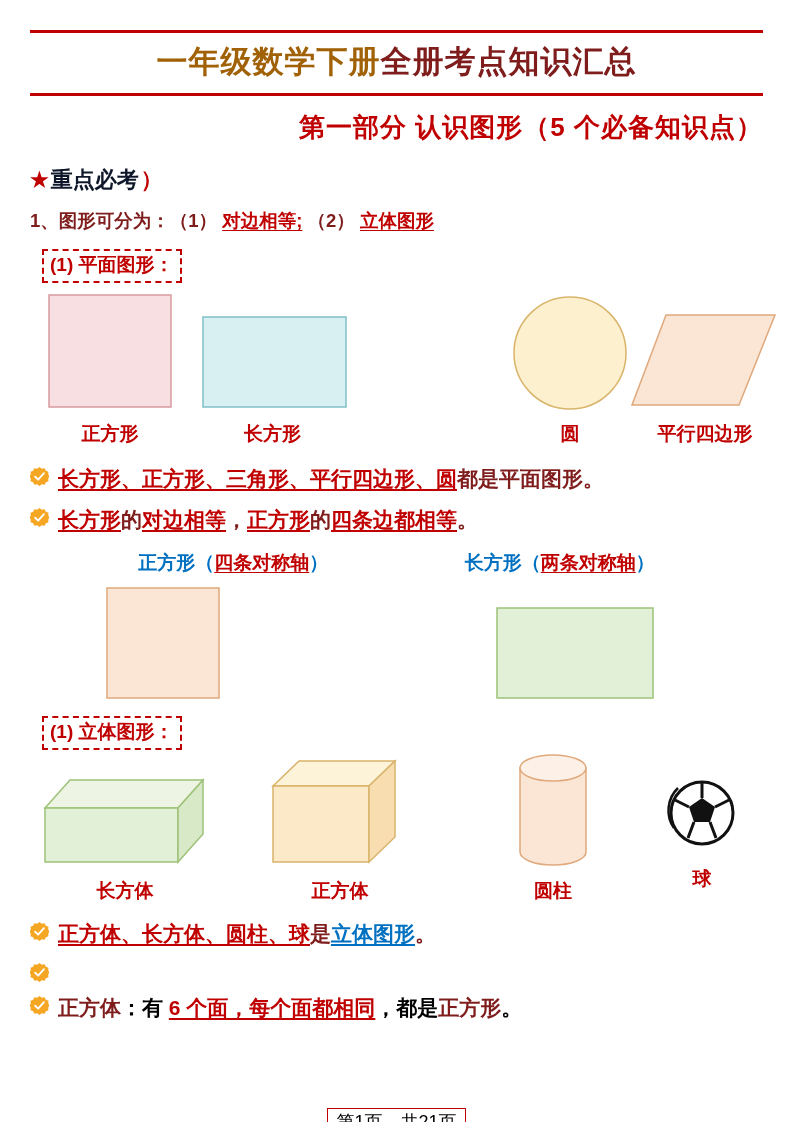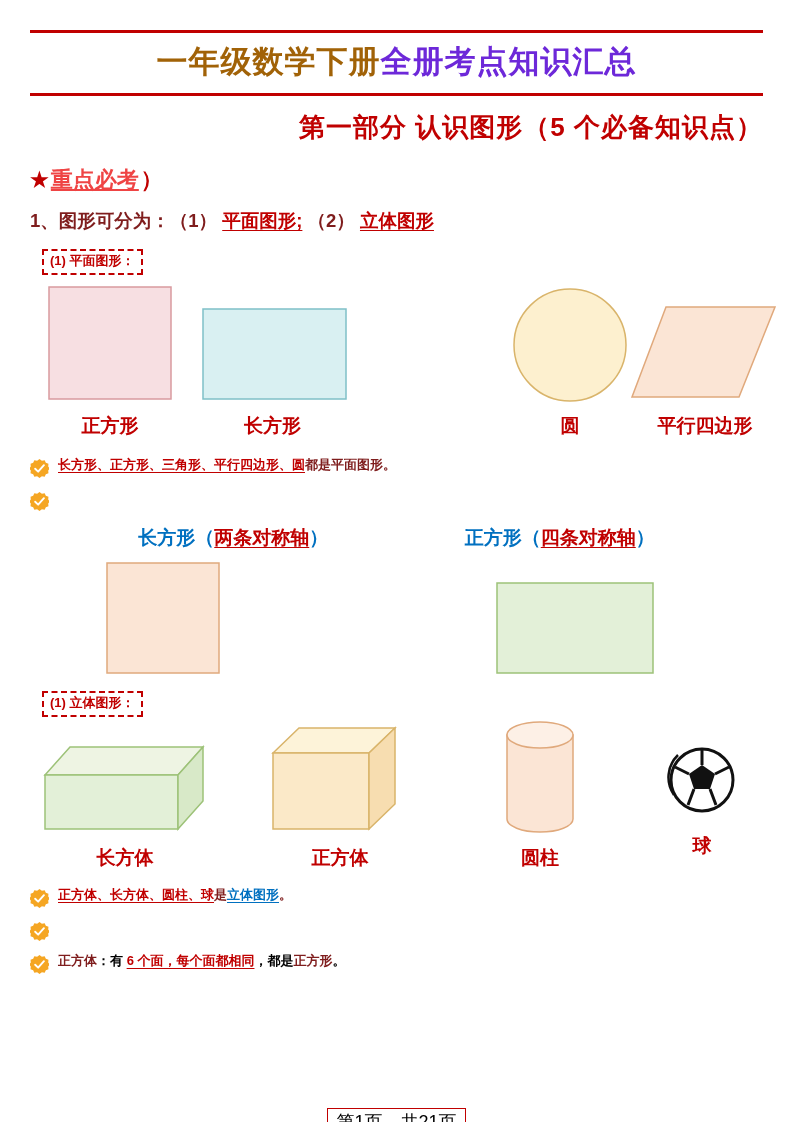--- a/index.html
+++ b/index.html
@@ -29,21 +29,21 @@
     border-bottom: 3px solid #c00000;
     padding: 8px 0 10px 0;
   }
   .title-line {
     font-size: 31px;
     font-weight: bold;
     letter-spacing: 1px;
     white-space: nowrap;
   }
   .t-black { color: #a16207; }
-  .t-blue { color: #6d28d9; text-align: center; }
+  .t-blue { color: #7f1d1d; text-align: center; }
 
   .subtitle {
     text-align: right;
     color: #c00000;
     font-size: 26px;
     font-weight: bold;
     margin-top: 14px;
     letter-spacing: 1px;
   }
 
@@ -51,42 +51,42 @@
   .sec-head {
     margin-top: 20px;
     font-size: 22px;
     font-weight: bold;
     display: flex;
     align-items: center;
     gap: 2px;
   }
   .star { color: #c00000; font-size: 21px; }
   .sec-head .red { color: #c00000; }
-  .sec-head .green { color: #ef4444; text-decoration: underline; }
+  .sec-head .green { color: #0f172a; }
 
   
   .para {
     font-size: 18.5px;
     color: #0070c0;
     font-weight: bold;
     margin-top: 12px;
     line-height: 1.5;
   }
   .u-red { color: #c00000; text-decoration: underline; text-underline-offset: 3px; }
   .u-blue { color: #0070c0; text-decoration: underline; text-underline-offset: 3px; }
   .plain-blue { color: #7f1d1d; }
   .plain-black { color: #000000; }
 
   
   .dashed-label {
     display: inline-block;
     border: 2px dashed #c00000;
     color: #c00000;
     font-weight: bold;
-    font-size: 13px;
+    font-size: 19px;
     padding: 1px 6px 3px 6px;
     margin-top: 14px;
     margin-left: 12px;
   }
 
   
   .shape-row {
     position: relative;
     margin-top: 8px;
     height: 160px;
@@ -101,21 +101,21 @@
     font-weight: bold;
     margin-top: 4px;
   }
 
   
   .bullet-line {
     display: flex;
     align-items: flex-start;
     gap: 9px;
     margin-top: 11px;
-    font-size: 13px;
+    font-size: 21px;
     font-weight: bold;
     line-height: 1.45;
   }
   .gear {
     flex: 0 0 auto;
     width: 19px;
     height: 19px;
     margin-top: 3px;
   }
 
@@ -163,21 +163,21 @@
   
   <div class="sec-head">
     <span class="star">★</span>
     <span class="green">重点必考</span>
     <span class="red">）</span>
   </div>
 
   
   <div class="para">
     <span class="plain-blue">1、图形可分为：（1）</span>
-    <span class="u-red">平面图形;</span>
+    <span class="u-red">对边相等;</span>
     <span class="plain-blue">（2）</span>
     <span class="u-red">立体图形</span>
   </div>
 
   
   <div class="dashed-label">(1) 平面图形：</div>
 
   
   <div class="shape-row" style="height:162px;">
 
@@ -220,29 +220,32 @@
     <div>
       <span class="u-red">长方形、正方形、三角形、平行四边形、圆</span><span class="plain-blue">都是</span><span class="plain-blue">平面图形</span><span class="plain-blue">。</span>
     </div>
   </div>
 
   <div class="bullet-line">
     <svg class="gear" viewBox="0 0 24 24">
       <polygon points="12,0 15,2.2 18.5,1.6 20,4.8 23.3,6 23,9.6 25,12 23,14.4 23.3,18 20,19.2 18.5,22.4 15,21.8 12,24 9,21.8 5.5,22.4 4,19.2 0.7,18 1,14.4 -1,12 1,9.6 0.7,6 4,4.8 5.5,1.6 9,2.2" fill="#f5a623"></polygon>
       <path d="M6.5 12.3 L10.3 16 L17.6 7.8" fill="none" stroke="#ffffff" stroke-width="2.4" stroke-linecap="round" stroke-linejoin="round"></path>
     </svg>
+    <div class="nowrap">
+      <span class="u-red">长方形</span><span class="plain-blue">的</span><span class="u-red">对边相等</span><span class="plain-blue">，</span><span class="u-red">正方形</span><span class="plain-blue">的</span><span class="u-red">四条边都相等</span><span class="plain-blue">。</span>
+    </div>
   </div>
 
   
   <div class="center-pair">
     <div>
+      <span>正方形（</span><span class="u-red">四条对称轴</span><span>）</span>
+    </div>
+    <div>
       <span>长方形（</span><span class="u-red">两条对称轴</span><span>）</span>
-    </div>
-    <div>
-      <span>正方形（</span><span class="u-red">四条对称轴</span><span>）</span>
     </div>
   </div>
 
   
   <div class="shape-row" style="height:126px; margin-top:10px;">
     <div class="shape-cell" style="left:75px; top:0;">
       <svg width="120" height="118">
         <rect x="2" y="2" width="112" height="110" fill="#fbe5d5" stroke="#e0a97c" stroke-width="1.5"></rect>
       </svg>
     </div>
@@ -270,21 +273,21 @@
 
     <div class="shape-cell" style="left:235px; top:0; width:150px;">
       <svg width="150" height="114">
         <polygon points="8,30 34,5 130,5 104,30" fill="#fdf3d9" stroke="#d9b46a" stroke-width="1.5"></polygon>
         <polygon points="8,30 104,30 104,106 8,106" fill="#fbe9c8" stroke="#d9b46a" stroke-width="1.5"></polygon>
         <polygon points="104,30 130,5 130,81 104,106" fill="#f7ddb0" stroke="#d9b46a" stroke-width="1.5"></polygon>
       </svg>
       <div class="shape-label">正方体</div>
     </div>
 
-    <div class="shape-cell" style="left:440px; top:-4px; width:140px;">
+    <div class="shape-cell" style="left:453px; top:-4px; width:140px;">
       <svg width="140" height="118">
         <path d="M37 16 L37 100 A33 13 0 0 0 103 100 L103 16 Z" fill="#fbe5d5" stroke="#e0a97c" stroke-width="1.5"></path>
         <ellipse cx="70" cy="16" rx="33" ry="13" fill="#fdf0e6" stroke="#e0a97c" stroke-width="1.5"></ellipse>
       </svg>
       <div class="shape-label">圆柱</div>
     </div>
 
     <div class="shape-cell" style="left:612px; top:16px; width:120px;">
       <svg width="120" height="86">
         <circle cx="60" cy="41" r="31" fill="#ffffff" stroke="#111111" stroke-width="3"></circle>

